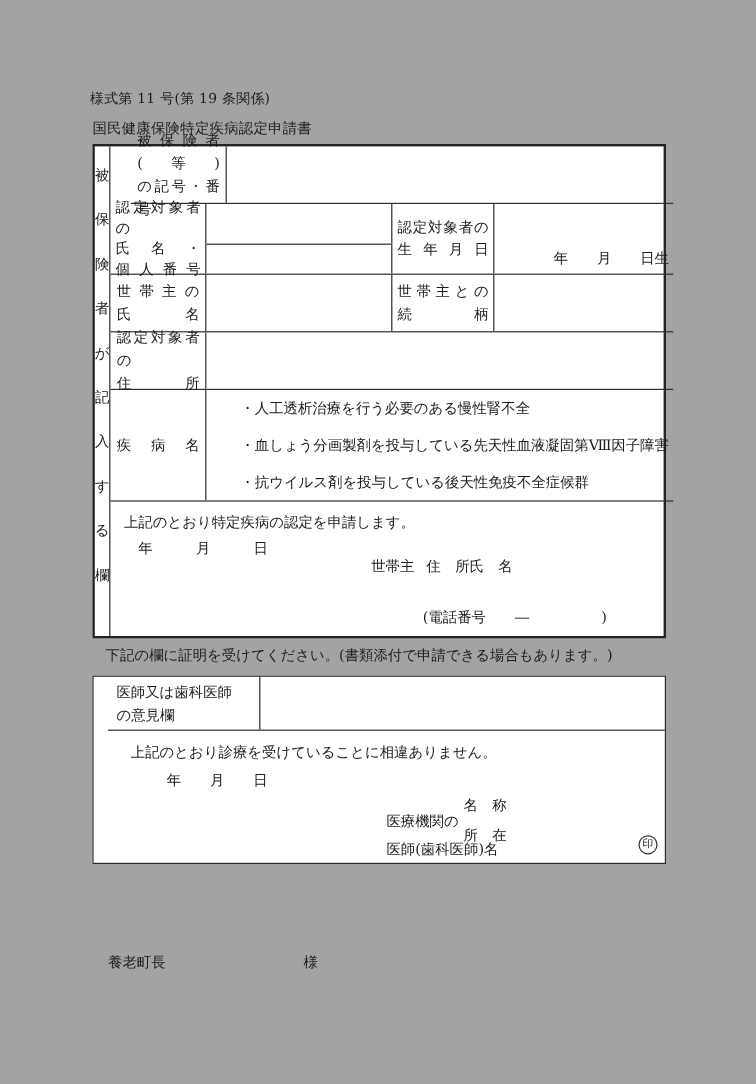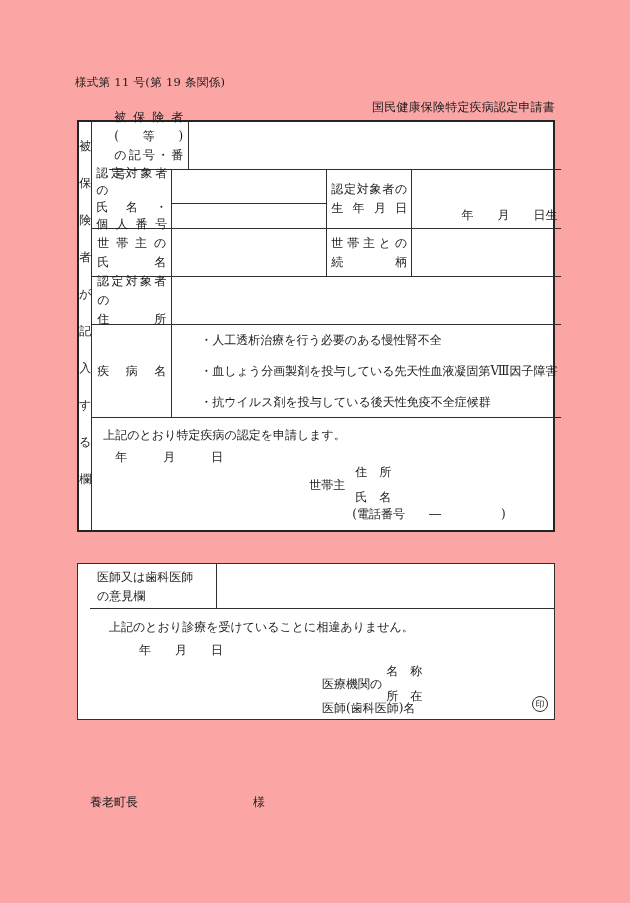--- a/index.html
+++ b/index.html
@@ -2,24 +2,24 @@
 <html lang="ja"><head>
 <meta charset="utf-8">
 <style>
   * { margin:0; padding:0; box-sizing:border-box; }
   html,body { width:630px; height:903px; background:#ffffff; }
   body {
     font-family:"DejaVu Serif","Liberation Serif",serif;
     color:#1c1c1c; font-size:12px;
     position:relative; overflow:hidden;
   }
-  .page { position:absolute; inset:0; background:#fca5a5; }
+  .page { position:absolute; inset:0; background:#a3a3a3; }
 
   .form-number { position:absolute; left:75px; top:75px; font-size:11.5px; letter-spacing:0.3px; }
-  .form-title  { position:absolute; left:77px; top:99px; width:478px; text-align:right; font-size:12px; letter-spacing:0.2px; }
+  .form-title  { position:absolute; left:77px; top:99px; width:478px; text-align:left; font-size:12px; letter-spacing:0.2px; }
 
   
   .main-table {
     position:absolute; left:77px; top:120px; width:478px; height:412px;
     border:2px solid #242424; display:flex; background:#fff;
   }
   .vcol {
     width:27px; border-right:1px solid #2f2f2f;
     display:flex; flex-direction:column; justify-content:space-between;
     align-items:center; padding:16px 0 42px 0; font-size:12px;
@@ -52,21 +52,21 @@
     flex:1; display:flex; flex-direction:column; justify-content:space-between;
     padding:7px 4px 6px 8px;
     margin-left:20px;
   }
   .disease-item { white-space:pre; }
 
   
   .stmt1 { position:absolute; left:11px; top:9px; }
   .date1 { position:absolute; left:23px; top:31px; white-space:pre; }
   .hhblock { position:absolute; left:217px; top:42px; display:flex; align-items:center; gap:10px; }
-  .hhcol { display:flex; flex-direction:column; line-height:25px; }
+  .hhcol { display:flex; flex-direction:row; line-height:25px; }
   .phone { position:absolute; left:260px; top:88px; white-space:pre; }
 
   
   .note { position:absolute; left:88px; top:538px; }
 
   
   .doc-table {
     position:absolute; left:77px; top:563px; width:478px; height:157px;
     border:1px solid #2f2f2f; display:flex; flex-direction:column; background:#fff;padding-left:12px;
   }
@@ -181,20 +181,21 @@
             <span>住　所</span>
             <span>氏　名</span>
           </div>
         </div>
         <div class="phone">(電話番号　　―　　　　　)</div>
       </div>
 
     </div>
   </div>
 
+  <div class="note">下記の欄に証明を受けてください。(書類添付で申請できる場合もあります。)</div>
 
   <div class="doc-table">
     <div class="drow1">
       <div class="dlcell">
         <div>医師又は歯科医師</div>
         <div>の意見欄</div>
       </div>
       <div class="vcell"></div>
     </div>
     <div class="drow2">

